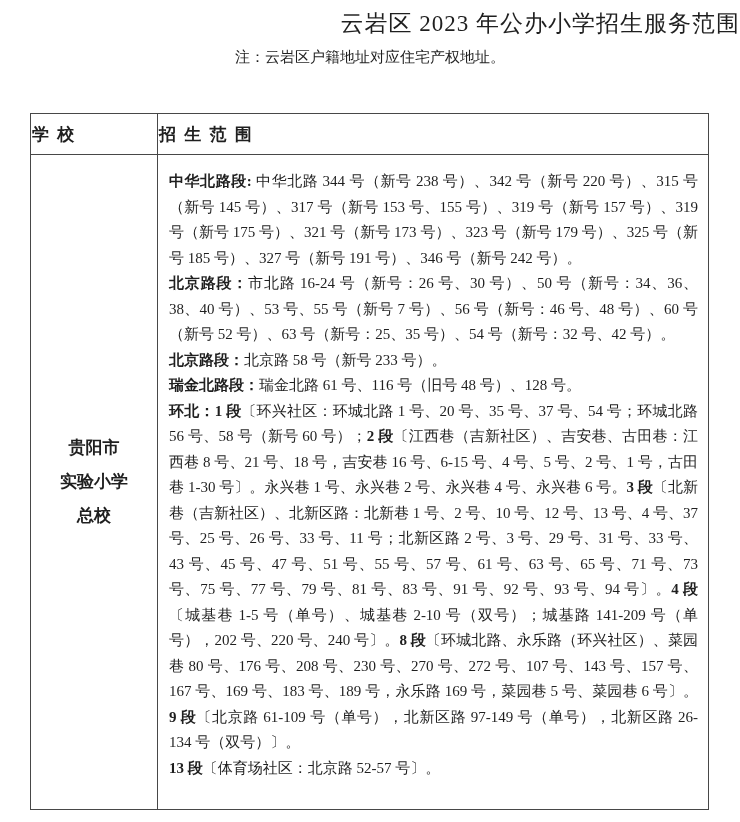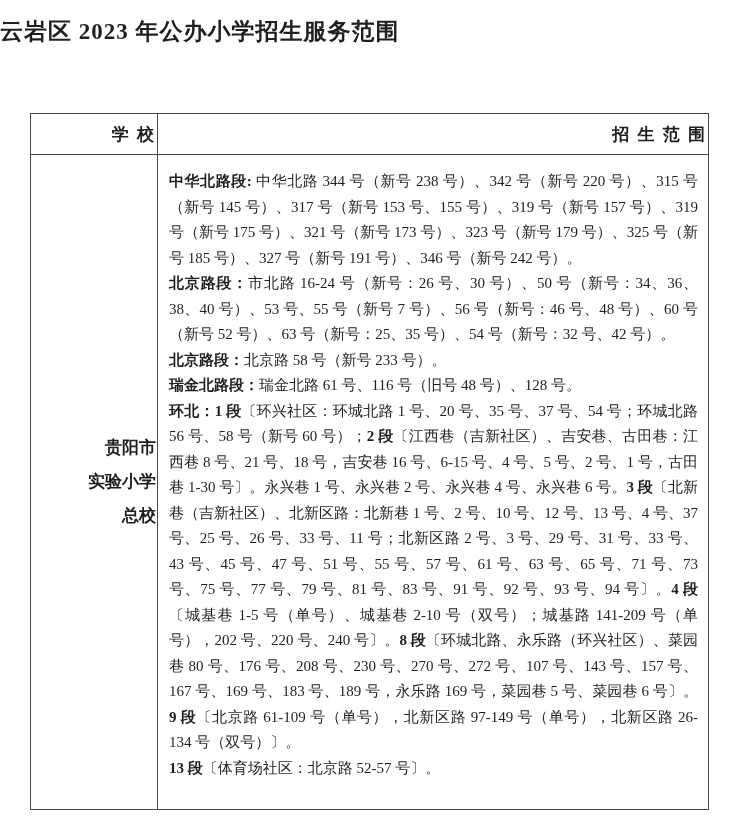--- a/index.html
+++ b/index.html
@@ -5,24 +5,24 @@
   * { box-sizing: border-box; }
   html, body { margin: 0; padding: 0; }
   body {
     width: 740px; height: 822px;
     background: #ffffff;
     color: #1f1f1f;
     font-family: "Liberation Serif", "DejaVu Serif", serif;
   }
   .page { position: relative; width: 740px; height: 822px; background: #fff; overflow: hidden; }
   .title {
-    margin: 16px 0 0 0;
-    text-align: left;
+    margin: 8px 0 0 0;
+    text-align: right;
     font-size: 23px;
-    font-weight: 700;
+    font-weight: 400;
     letter-spacing: 1px;
   }
   .note {
     margin-top: 9px;
     text-align: center;
     font-size: 15px;
     font-weight: 400;
   }
   table.enroll {
     position: absolute;
@@ -33,26 +33,26 @@
   }
   table.enroll th, table.enroll td {
     border: 1.6px solid #474747;
     background: #fff;
   }
   th.h-school { width: 127px; }
   th.h-school, th.h-scope {
     height: 41px;
     font-size: 17px;
     font-weight: 700;
-    text-align: right;
+    text-align: left;
     letter-spacing: 2px;
   }
   td.school-cell {
     width: 127px;
-    text-align: right;
+    text-align: center;
     vertical-align: middle;
     font-weight: 700;
     font-size: 17px;
   }
   .school-line { line-height: 34px; }
   td.scope-cell {
     height: 655px;
     padding: 14px 10px 5px 11px;
     vertical-align: top;
     font-size: 15px;
@@ -61,20 +61,21 @@
   }
   .scope-para { margin: 0; }
   .scope-para b { font-weight: 700; }
 </style>
 </head>
 <body>
 
 <div class="page">
 
   <h1 class="title">云岩区 2023 年公办小学招生服务范围</h1>
+  <div class="note">注：云岩区户籍地址对应住宅产权地址。</div>
 
   <table class="enroll">
     <thead>
       <tr>
         <th class="h-school">学 校</th>
         <th class="h-scope">招 生 范 围</th>
       </tr>
     </thead>
     <tbody>
       <tr>

